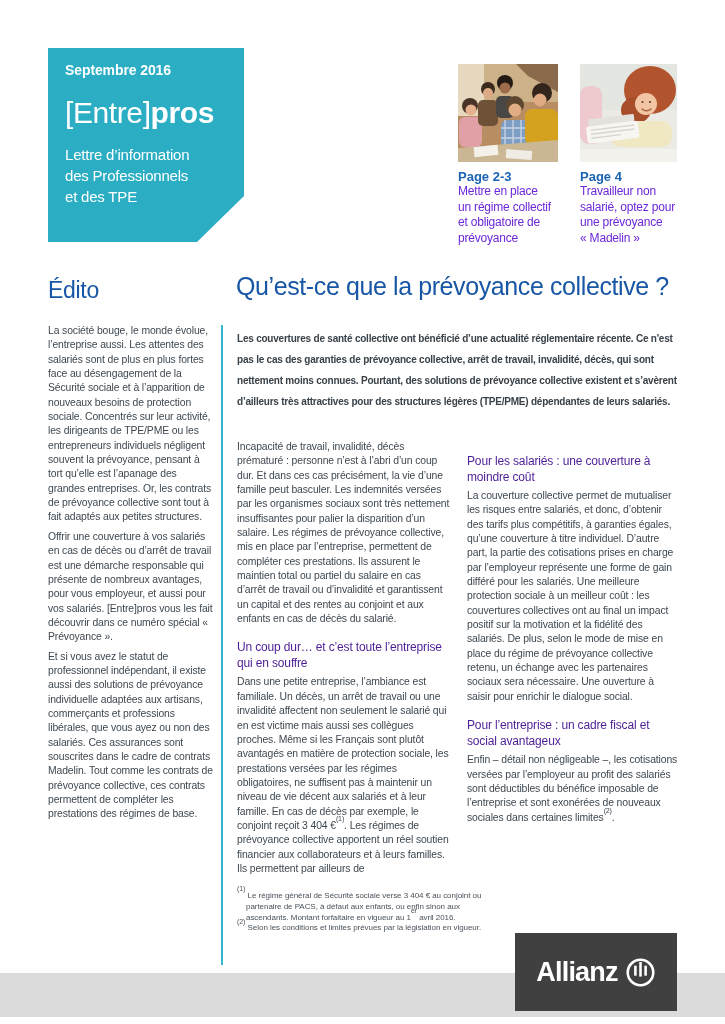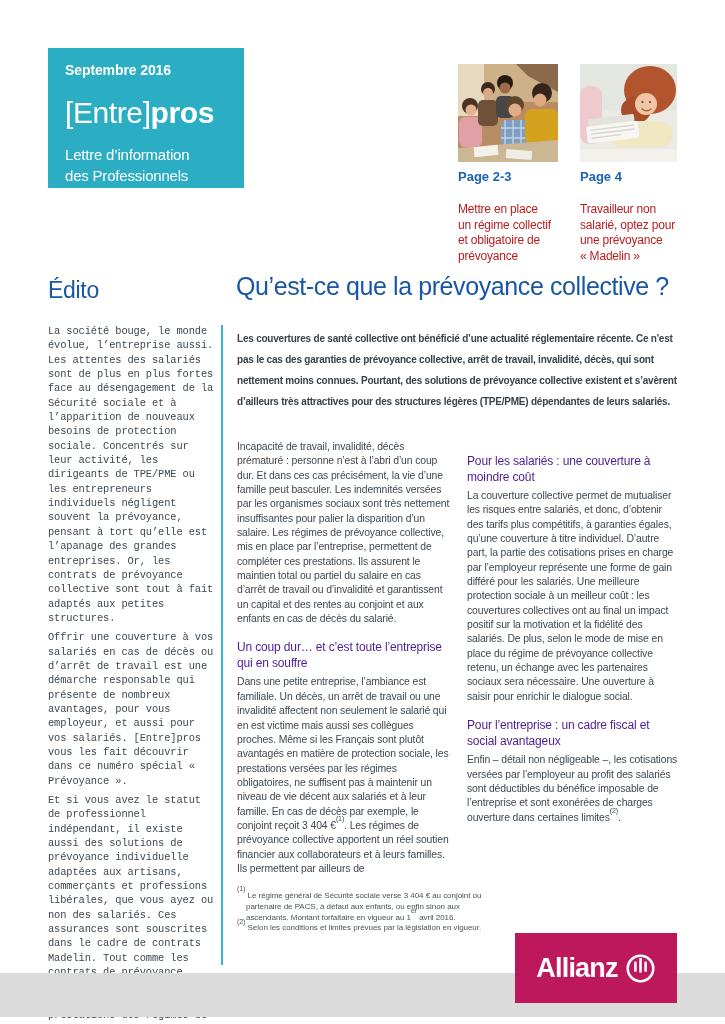--- a/index.html
+++ b/index.html
@@ -3,57 +3,57 @@
 <meta charset="utf-8">
 <style>
   html,body{margin:0;padding:0;}
   body{
     width:725px;height:1024px;background:#ffffff;position:relative;overflow:hidden;
     font-family:"Liberation Sans",sans-serif;color:#3E4851;
   }
   .abs{position:absolute;}
   
   #masthead{
-    left:48px;top:48px;width:196px;height:140px;background:#2BAEC4;color:#fff;
+    left:48px;top:48px;width:196px;height:194px;background:#2BAEC4;color:#fff;
     box-sizing:border-box;padding:14px 10px 0 17px;
     clip-path:polygon(0 0,100% 0,100% 148px,149px 100%,0 100%);
   }
   .issue-date{font-size:14px;font-weight:700;letter-spacing:-0.1px;}
   .masthead-title{margin-top:21px;font-size:30px;letter-spacing:-0.4px;line-height:28px;}
   .masthead-title .bracket{font-weight:300;}
   .masthead-title .bold{font-weight:700;}
   .masthead-sub{margin-top:17px;font-size:15px;font-weight:400;line-height:21px;white-space:pre-line;letter-spacing:-0.2px;}
   
   .teaser{top:64px;width:104px;}
   #teaser-1{left:458px;}
   #teaser-2{left:580px;width:100px;}
   .photo{display:block;width:100px;height:98px;}
   #teaser-2 .photo{width:97px;}
   .page-label{color:#1A63B2;font-weight:700;font-size:13px;margin-top:7px;}
-  .teaser-text{color:#b91c1c;font-size:12px;line-height:15.5px;margin-top:18px;white-space:pre-line;letter-spacing:-0.2px;}
+  .teaser-text{color:#6d28d9;font-size:12px;line-height:15.5px;margin-top:0;white-space:pre-line;letter-spacing:-0.2px;}
   
   #edito-heading{left:48px;top:277px;font-size:23px;font-weight:500;color:#1857A5;letter-spacing:-0.3px;}
   #edito-col{left:48px;top:324px;width:167px;font-size:10.4px;line-height:14.35px;letter-spacing:-0.12px;}
-  #edito-col p{margin:0 0 5px 0;font-family:Liberation Mono, monospace;}
+  #edito-col p{margin:0 0 5px 0;}
   #divider{left:221px;top:325px;width:2px;height:640px;background:#35B5CE;}
   
   #article-title{left:236px;top:272px;font-size:25px;font-weight:500;color:#1857A5;letter-spacing:-0.4px;}
   #article-intro{left:237px;top:320px;width:446px;font-size:10px;line-height:21px;font-weight:700;color:#394249;letter-spacing:-0.22px;margin-top:8px;}
   .col{top:440px;width:213px;font-size:10.4px;line-height:14.35px;letter-spacing:-0.12px;}
   #col-mid{left:237px;}
   #col-right{left:467px;}
   .col p{margin:0 0 5px 0;}
   .sub-heading{color:#4c1d95;font-size:12px;line-height:15.5px;font-weight:500;margin:14px 0 4px 0;letter-spacing:-0.15px;}
   sup{font-size:7px;line-height:0;position:relative;top:-3px;}
   
   #footnotes{left:237px;top:891px;width:248px;font-size:8px;line-height:10.8px;color:#49525B;letter-spacing:-0.05px;}
   .fn{margin:0;padding-left:9px;text-indent:-9px;}
   
   #gray-strip{left:0;top:973px;width:725px;height:44px;background:#DBDBDB;}
-  #allianz-box{left:515px;top:933px;width:162px;height:70px;background:#be185d;display:flex;align-items:center;justify-content:center;gap:7px;}
+  #allianz-box{left:515px;top:933px;width:162px;height:78px;background:#404040;display:flex;align-items:center;justify-content:center;gap:7px;}
   .allianz-word{color:#fff;font-weight:700;font-size:27px;letter-spacing:-0.8px;}
 </style>
 </head>
 <body>
 
 <div class="abs" id="masthead">
   <div class="issue-date">Septembre 2016</div>
   <div class="masthead-title"><span class="bracket">[Entre]</span><span class="bold">pros</span></div>
   <div class="masthead-sub">Lettre d’information
 des Professionnels
@@ -136,21 +136,21 @@
 <div class="abs col" id="col-mid">
   <p>Incapacité de travail, invalidité, décès prématuré : personne n’est à l’abri d’un coup dur. Et dans ces cas précisément, la vie d’une famille peut basculer. Les indemnités versées par les organismes sociaux sont très nettement insuffisantes pour palier la disparition d’un salaire. Les régimes de prévoyance collective, mis en place par l’entreprise, permettent de compléter ces prestations. Ils assurent le maintien total ou partiel du salaire en cas d’arrêt de travail ou d’invalidité et garantissent un capital et des rentes au conjoint et aux enfants en cas de décès du salarié.</p>
   <h3 class="sub-heading">Un coup dur… et c’est toute l’entreprise qui en souffre</h3>
   <p><span>Dans une petite entreprise, l’ambiance est familiale. Un décès, un arrêt de travail ou une invalidité affectent non seulement le salarié qui en est victime mais aussi ses collègues proches. Même si les Français sont plutôt avantagés en matière de protection sociale, les prestations versées par les régimes obligatoires, ne suffisent pas à maintenir un niveau de vie décent aux salariés et à leur famille. En cas de décès par exemple, le conjoint reçoit 3 404 €</span><sup>(1)</sup><span>. Les régimes de prévoyance collective apportent un réel soutien financier aux collaborateurs et à leurs familles. Ils permettent par ailleurs de</span></p>
 </div>
 
 <div class="abs col" id="col-right">
   <h3 class="sub-heading">Pour les salariés : une couverture à moindre coût</h3>
   <p>La couverture collective permet de mutualiser les risques entre salariés, et donc, d’obtenir des tarifs plus compétitifs, à garanties égales, qu’une couverture à titre individuel. D’autre part, la partie des cotisations prises en charge par l’employeur représente une forme de gain différé pour les salariés. Une meilleure protection sociale à un meilleur coût : les couvertures collectives ont au final un impact positif sur la motivation et la fidélité des salariés. De plus, selon le mode de mise en place du régime de prévoyance collective retenu, un échange avec les partenaires sociaux sera nécessaire. Une ouverture à saisir pour enrichir le dialogue social.</p>
   <h3 class="sub-heading">Pour l’entreprise : un cadre fiscal et social avantageux</h3>
-  <p><span>Enfin – détail non négligeable –, les cotisations versées par l’employeur au profit des salariés sont déductibles du bénéfice imposable de l’entreprise et sont exonérées de charges ouverture dans certaines limites</span><sup>(2)</sup><span>.</span></p>
+  <p><span>Enfin – détail non négligeable –, les cotisations versées par l’employeur au profit des salariés sont déductibles du bénéfice imposable de l’entreprise et sont exonérées de nouveaux sociales dans certaines limites</span><sup>(2)</sup><span>.</span></p>
 </div>
 
 <div class="abs" id="footnotes">
   <p class="fn"><sup>(1)</sup><span> Le régime général de Sécurité sociale verse 3 404 € au conjoint ou partenaire de PACS, à défaut aux enfants, ou enfin sinon aux ascendants. Montant forfaitaire en vigueur au 1</span><sup>er</sup><span> avril 2016.</span></p>
   <p class="fn"><sup>(2)</sup><span> Selon les conditions et limites prévues par la législation en vigueur.</span></p>
 </div>
 
 <div class="abs" id="gray-strip"></div>
 
 <div class="abs" id="allianz-box">

